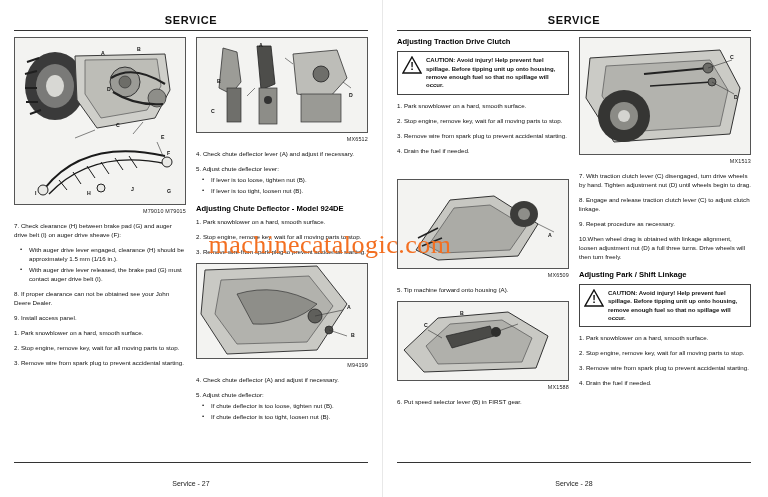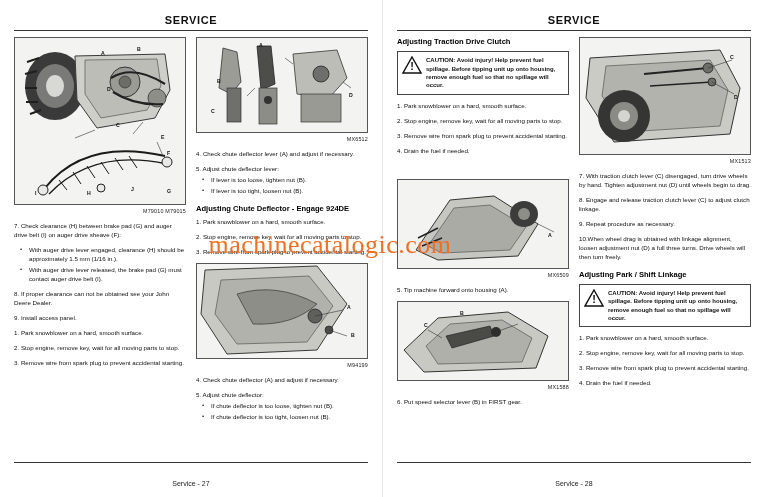--- a/index.html
+++ b/index.html
@@ -234,21 +234,21 @@
         </div>
         <div class="fig-cap">MX6512</div>
 
         <p class="step">4.  Check chute deflector lever (A) and adjust if necessary.</p>
         <p class="tight">5.  Adjust chute deflector lever:</p>
         <ul class="bul">
           <li>If lever is too loose, tighten nut (B).</li>
           <li>If lever is too tight, loosen nut (B).</li>
         </ul>
 
-        <h2 class="sub">Adjusting Chute Deflector - Engage 924DE</h2>
+        <h2 class="sub">Adjusting Chute Deflector - Model 924DE</h2>
         <p class="step">1.  Park snowblower on a hard, smooth surface.</p>
         <p class="step">2.  Stop engine, remove key, wait for all moving parts to stop.</p>
         <p class="step">3.  Remove wire from spark plug to prevent accidental starting.</p>
 
         <div class="fig" style="height:96px;margin-top:4px;">
           <svg width="170" height="94" viewBox="0 0 170 94">
             <rect x="0" y="0" width="170" height="94" fill="#f3f3f1"></rect>
             <path d="M8 6 L120 2 L150 40 L120 86 L30 90 L4 50 Z" fill="#c9c9c4" stroke="#3a3a3a" stroke-width="1"></path>
             <path d="M24 16 L112 12 L136 42 L110 78 L40 80 L18 50 Z" fill="#b2b2ad" stroke="#555" stroke-width="0.7"></path>
             <path d="M40 30 Q80 18 120 40 Q96 62 56 60 Z" fill="#8e8e89" stroke="#333" stroke-width="0.7"></path>

